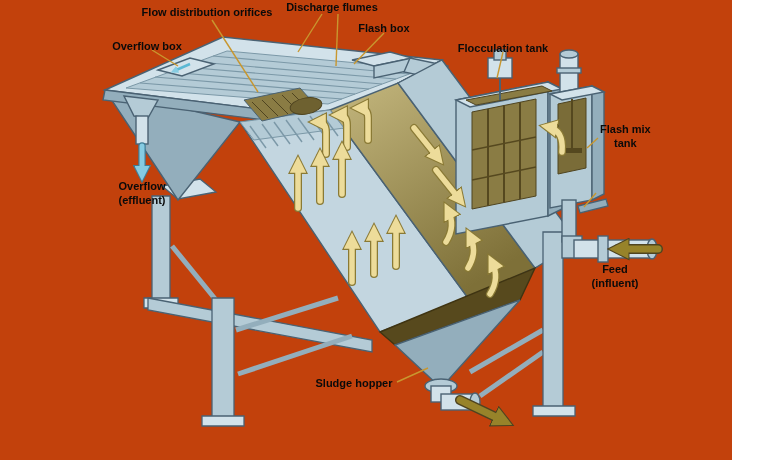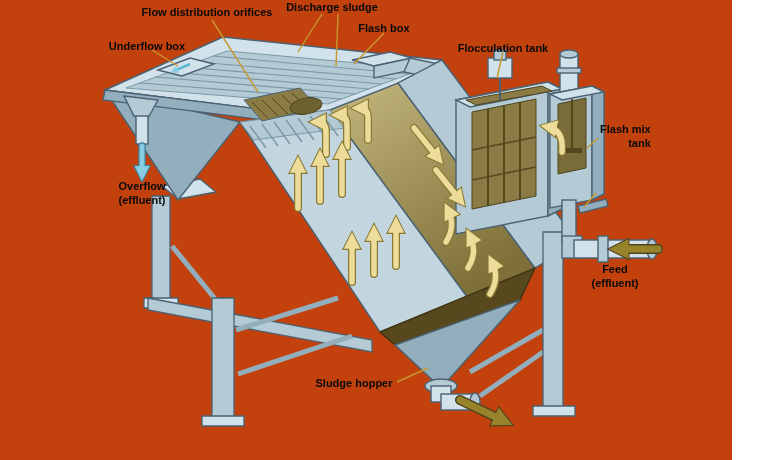--- a/index.html
+++ b/index.html
@@ -1,21 +1,21 @@
 <!DOCTYPE html>
 <html><head>
 <meta charset="utf-8">
 <style>
   html,body{margin:0;padding:0;background:#fff;}
   .canvas{position:relative;width:732px;height:460px;background:#c2410c;overflow:hidden;
           font-family:"Liberation Sans",sans-serif;}
   .canvas svg{position:absolute;left:0;top:0;}
   .lbl{position:absolute;font:bold 11px "Liberation Sans",sans-serif;color:#0a0a0a;
        white-space:pre-line;text-align:center;transform:translateX(-50%);line-height:1.25;}
-  .lbl-left{transform:none;text-align:right;}
+  .lbl-left{transform:none;text-align:center;}
   
   .au{fill:none;stroke:#8a7a35;stroke-width:8;stroke-linecap:round;marker-end:url(#mYd);}
   .ao{fill:none;stroke:#eddc9a;stroke-width:5.5;stroke-linecap:round;marker-end:url(#mY);}
   .bu{fill:none;stroke:#3f7d96;stroke-width:7.5;stroke-linecap:round;marker-end:url(#mBd);}
   .bo{fill:none;stroke:#86cce2;stroke-width:5;stroke-linecap:round;marker-end:url(#mB);}
   .ou{fill:none;stroke:#4f4420;stroke-width:10;stroke-linecap:round;marker-end:url(#mOd);}
   .oo{fill:none;stroke:#97832a;stroke-width:7;stroke-linecap:round;marker-end:url(#mO);}
 </style>
 </head>
 <body>
@@ -246,25 +246,25 @@
     <line x1="384" y1="33" x2="354" y2="64"></line>
     <line x1="152" y1="50" x2="178" y2="66"></line>
     <line x1="503" y1="52" x2="497" y2="78"></line>
     <line x1="598" y1="138" x2="587" y2="148"></line>
     <line x1="596" y1="193" x2="584" y2="207"></line>
     <line x1="397" y1="382" x2="428" y2="368"></line>
   </g>
 </svg>
 
 <div class="lbl" style="left:207px;top:6px">Flow distribution orifices</div>
-<div class="lbl" style="left:332px;top:1px">Discharge sludge</div>
+<div class="lbl" style="left:332px;top:1px">Discharge flumes</div>
 <div class="lbl" style="left:384px;top:22px">Flash box</div>
-<div class="lbl" style="left:147px;top:40px">Underflow box</div>
+<div class="lbl" style="left:147px;top:40px">Overflow box</div>
 <div class="lbl" style="left:503px;top:42px">Flocculation tank</div>
 <div class="lbl lbl-left" style="left:600px;top:123px">Flash mix
 tank</div>
 <div class="lbl" style="left:142px;top:180px">Overflow
 (effluent)</div>
 <div class="lbl" style="left:615px;top:263px">Feed
-(effluent)</div>
+(influent)</div>
 <div class="lbl" style="left:354px;top:377px">Sludge hopper</div>
 
 </div>
 
 </body></html>

